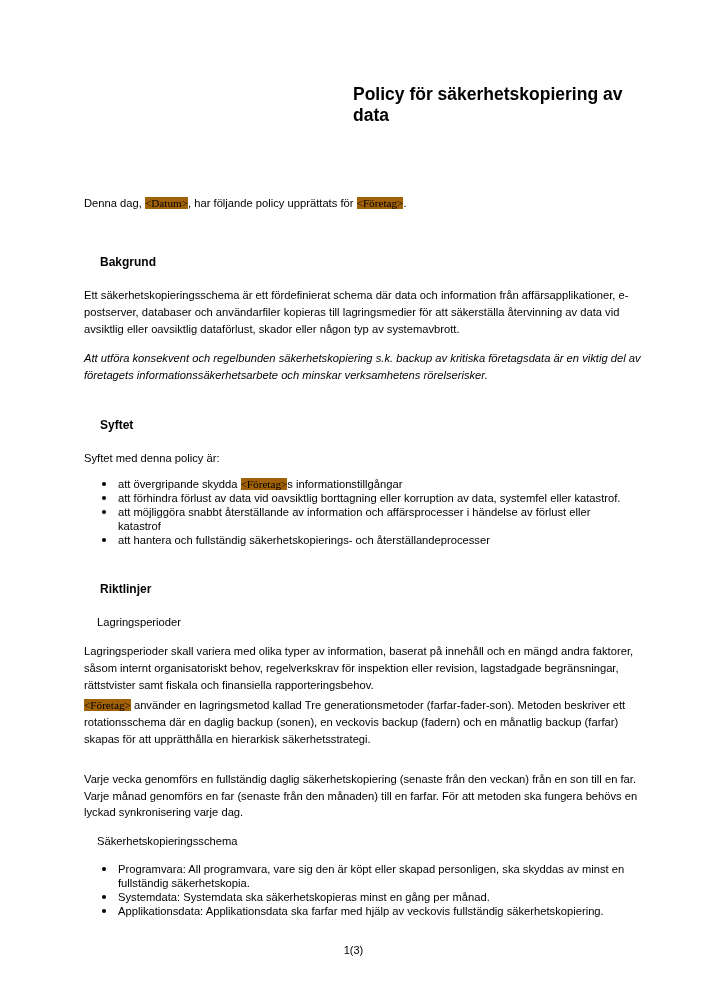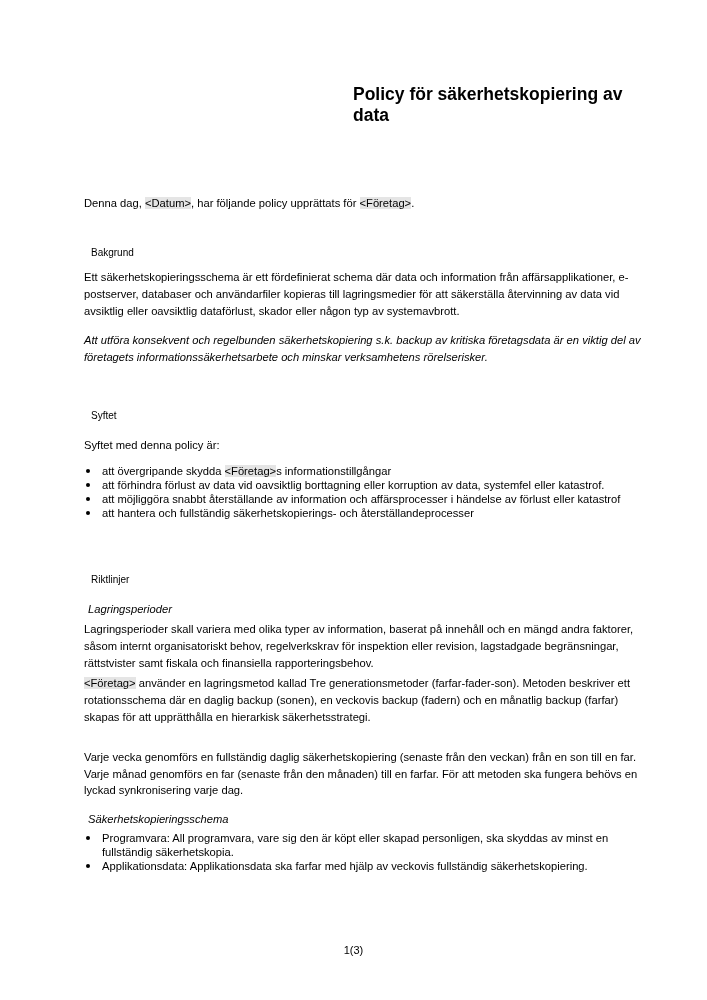--- a/index.html
+++ b/index.html
@@ -8,24 +8,24 @@
       font-family: "Liberation Sans", sans-serif; color: #000;
       font-size: 11.2px;
     }
     .page { position: absolute; left: 0; top: 0; width: 707px; height: 788px; }
     .doc-title {
       position: absolute; left: 353px; top: 84px; width: 290px;
       font-size: 17.5px; font-weight: bold; line-height: 21px; margin: 0;
     }
     .block { position: absolute; left: 84px; width: 560px; }
     .p { margin: 0; line-height: 16.8px; }
-    .h2 { font-size: 10px; font-weight: normal; margin: 7px; line-height: 18px; }
-    .sub { font-style: italic; margin: 4px; line-height: 16px; }
-    .hl { background: #e5e5e5; }
-    ul.bul { list-style: none; margin: 0; padding: 0; }
+    .h2 { font-size: 12px; font-weight: bold; margin: 16px; line-height: 18px; }
+    .sub { margin: 13px; line-height: 16px; }
+    .hl { background: #a16207; font-family: Liberation Serif, serif; }
+    ul.bul { list-style: none; margin: 16px; padding: 0; }
     ul.bul li { position: relative; padding-left: 18px; line-height: 14px; }
     ul.bul li .dot {
       position: absolute; left: 2px; top: 5px; width: 4px; height: 4px;
       background: #000; border-radius: 50%;
     }
     .footer {
       position: absolute; left: 0; width: 707px; top: 944px; text-align: center;
       font-size: 11px;
     }
   </style>
@@ -78,19 +78,23 @@
     <p class="p" style="margin-top:4px;"><span class="hl">&lt;Företag&gt;</span><span> använder en lagringsmetod kallad Tre generationsmetoder (farfar-fader-son). Metoden beskriver ett rotationsschema där en daglig backup (sonen), en veckovis backup (fadern) och en månatlig backup (farfar) skapas för att upprätthålla en hierarkisk säkerhetsstrategi.</span></p>
     <p class="p" style="margin-top:23px;">Varje vecka genomförs en fullständig daglig säkerhetskopiering (senaste från den veckan) från en son till en far. Varje månad genomförs en far (senaste från den månaden) till en farfar. För att metoden ska fungera behövs en lyckad synkronisering varje dag.</p>
     <p class="sub" style="margin-top:12px;">Säkerhetskopieringsschema</p>
     <ul class="bul" style="margin-top:3px;">
       <li>
         <span class="dot"></span>
         <span>Programvara: All programvara, vare sig den är köpt eller skapad personligen, ska skyddas av minst en fullständig säkerhetskopia.</span>
       </li>
       <li>
         <span class="dot"></span>
+        <span>Systemdata: Systemdata ska säkerhetskopieras minst en gång per månad.</span>
+      </li>
+      <li>
+        <span class="dot"></span>
         <span>Applikationsdata: Applikationsdata ska farfar med hjälp av veckovis fullständig säkerhetskopiering.</span>
       </li>
     </ul>
   </div>
 
   <div class="footer">1(3)</div>
 </div>
 
 </body></html>

